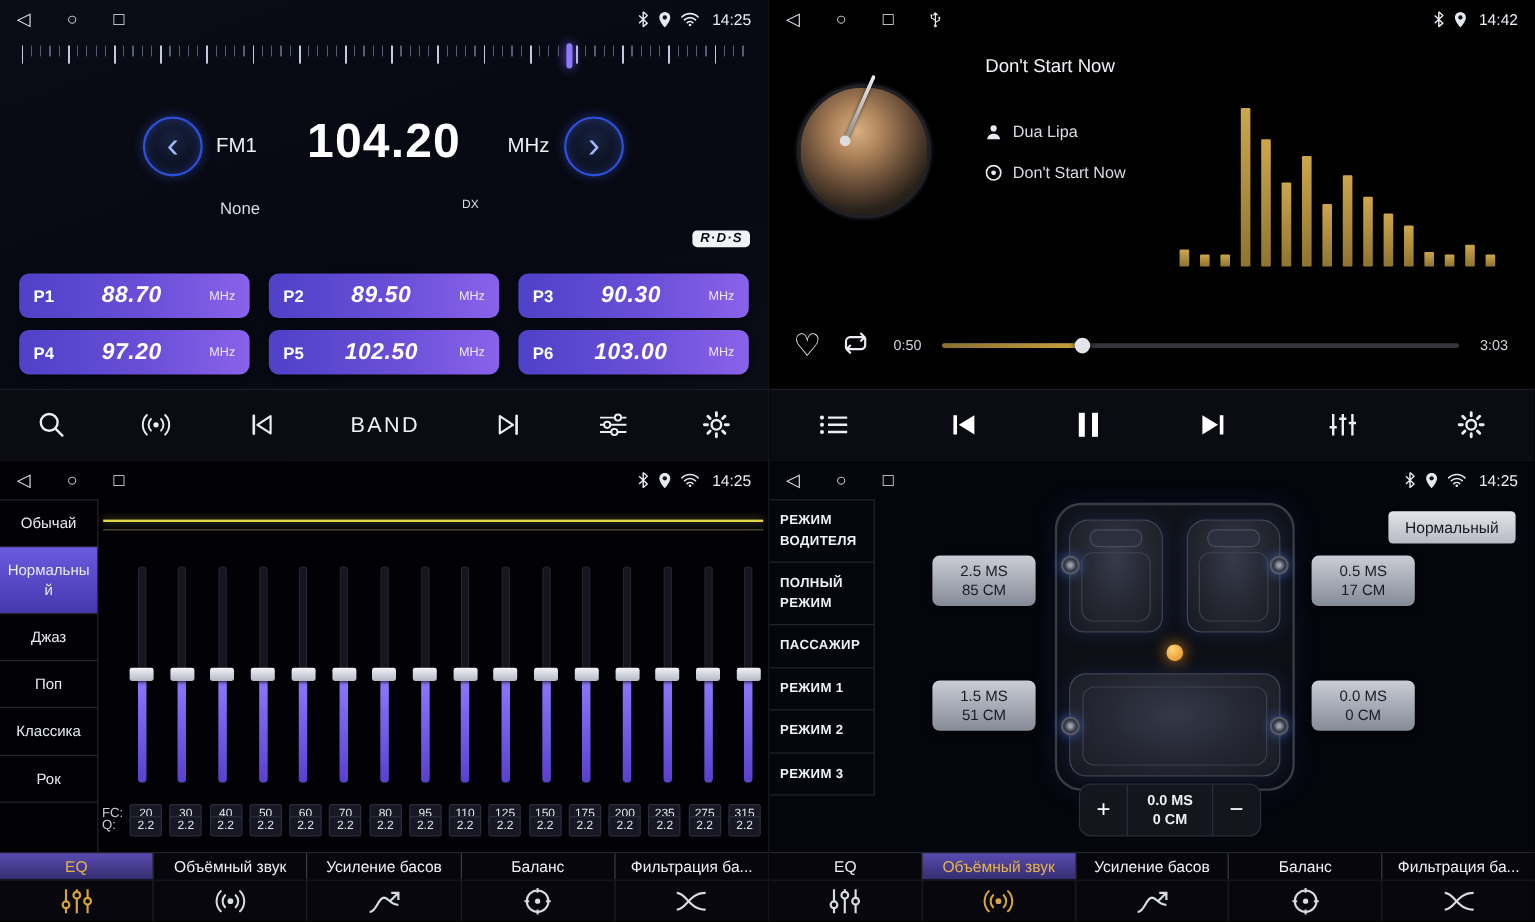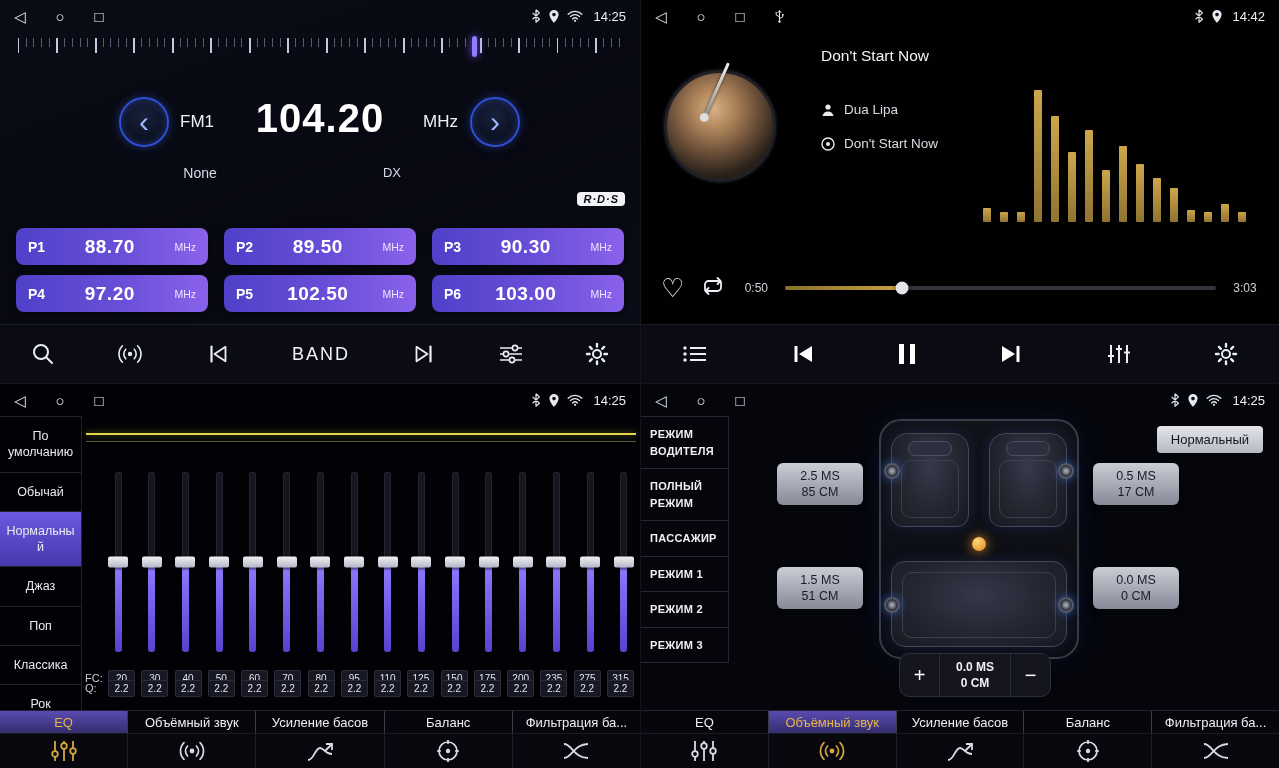--- a/index.html
+++ b/index.html
@@ -38,30 +38,30 @@
     background:radial-gradient(circle at 50% 38%,#17223e,#0a0e1c 72%);
     border:2px solid #2e4fd8; box-shadow:0 0 10px rgba(60,90,220,.45), inset 0 0 9px rgba(70,100,230,.4);
     display:flex; align-items:center; justify-content:center; color:#9db8ff; font-size:30px; line-height:1; }
   .btn-prev-freq { left:119px; top:97px; }
   .btn-next-freq { left:470px; top:97px; }
   .band-name { position:absolute; left:180px; top:112px; font-size:17px; color:#eef0f6; }
   .freq-value { position:absolute; left:235px; top:96px; width:170px; text-align:center;
     font-size:40px; font-weight:700; letter-spacing:1px; color:#fff; }
   .freq-unit { position:absolute; left:423px; top:112px; font-size:17px; color:#eef0f6; }
   .stereo { position:absolute; left:172px; top:165px; width:56px; text-align:center; font-size:14px; color:#d8dbe6; }
-  .dx { position:absolute; left:372px; top:165px; width:40px; text-align:center; font-size:13px; color:#d8dbe6; }
+  .dx { position:absolute; left:372px; top:165px; width:40px; text-align:center; font-size:10px; color:#d8dbe6; }
   .rds { position:absolute; right:15px; top:192px; background:#f2f3f6; color:#0a0a12;
     font-size:11px; font-weight:700; font-style:italic; padding:1px 6px; border-radius:4px; letter-spacing:1px;margin-left:37px; }
   .presets { position:absolute; left:16px; right:16px; top:228px;
     display:grid; grid-template-columns:repeat(3,1fr); gap:10px 16px; }
   .preset { height:37px; border-radius:8px; display:flex; align-items:center; gap:6px; padding:0 12px;
     background:linear-gradient(90deg,#4f41c8 0%,#6a4fd8 55%,#8a62ea 100%);
     box-shadow:0 2px 6px rgba(0,0,0,.45); }
   .p-label { font-size:14px; font-weight:700; }
-  .p-freq { flex:1; text-align:center; font-size:19px; font-weight:600; letter-spacing:.5px; }
+  .p-freq { flex:1; text-align:center; font-size:19px; font-weight:600; letter-spacing:.5px;font-style:italic; }
   .p-unit { font-size:10.5px; opacity:.85; }
   .toolbar { position:absolute; left:0; right:0; bottom:0; height:59px; display:flex;
     align-items:center; justify-content:space-around; background:#0a0b13; border-top:1px solid #1b1d2b; }
   .toolbar button { display:flex; align-items:center; justify-content:center; }
   .band-btn { font-size:18px; letter-spacing:2px; color:#f2f3f8; }
 
   
   .album { position:absolute; left:23px; top:70px; width:112px; height:112px; border-radius:50%;
     background:radial-gradient(circle at 44% 34%, #d8b184 0%, #b0855c 22%, #6b4f38 48%, #2a221a 72%, #121010 100%);
     border:3px solid #202027; box-shadow:0 0 0 2px #0c0c10, 0 5px 16px rgba(0,0,0,.7); }
@@ -439,21 +439,20 @@
           </svg>
         <svg width="16" height="12" viewBox="0 0 16 12">
             <path d="M1.2 4.2a9.6 9.6 0 0113.6 0 M3.4 6.6a6.5 6.5 0 019.2 0 M5.6 9a3.4 3.4 0 014.8 0" stroke="#e6e8f0" stroke-width="1.3" fill="none" stroke-linecap="round"></path>
             <circle cx="8" cy="10.8" r="1.1" fill="#e6e8f0"></circle>
           </svg>
         <span class="time">14:25</span>
       </div>
     </header>
 
     <aside class="eq-sidebar">
-      <div class="eq-side-item">По умолчанию</div>
       <div class="eq-side-item">Обычай</div>
       <div class="eq-side-item selected">Нормальный</div>
       <div class="eq-side-item">Джаз</div>
       <div class="eq-side-item">Поп</div>
       <div class="eq-side-item">Классика</div>
       <div class="eq-side-item">Рок</div>
     </aside>
 
     <div class="eq-main">
       <div class="eq-curve"></div>

